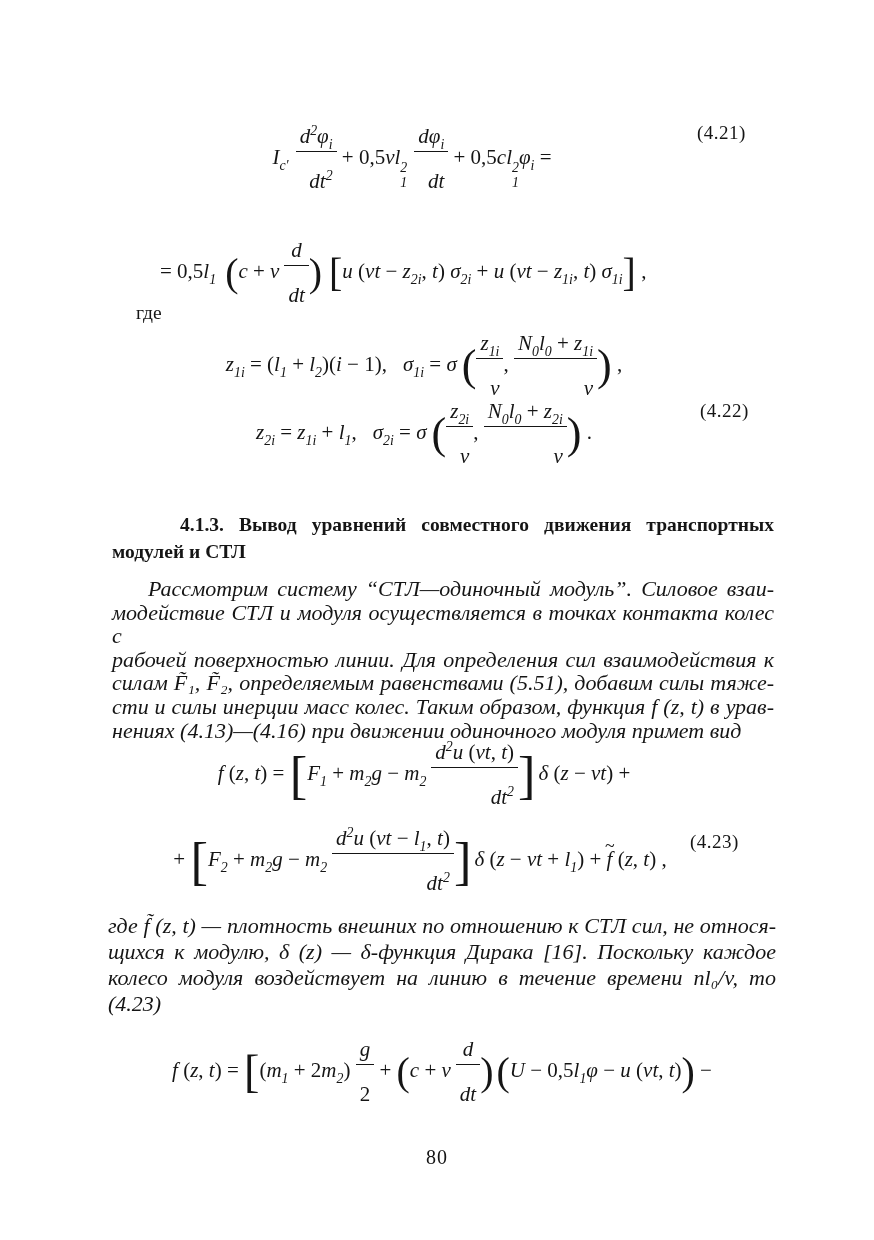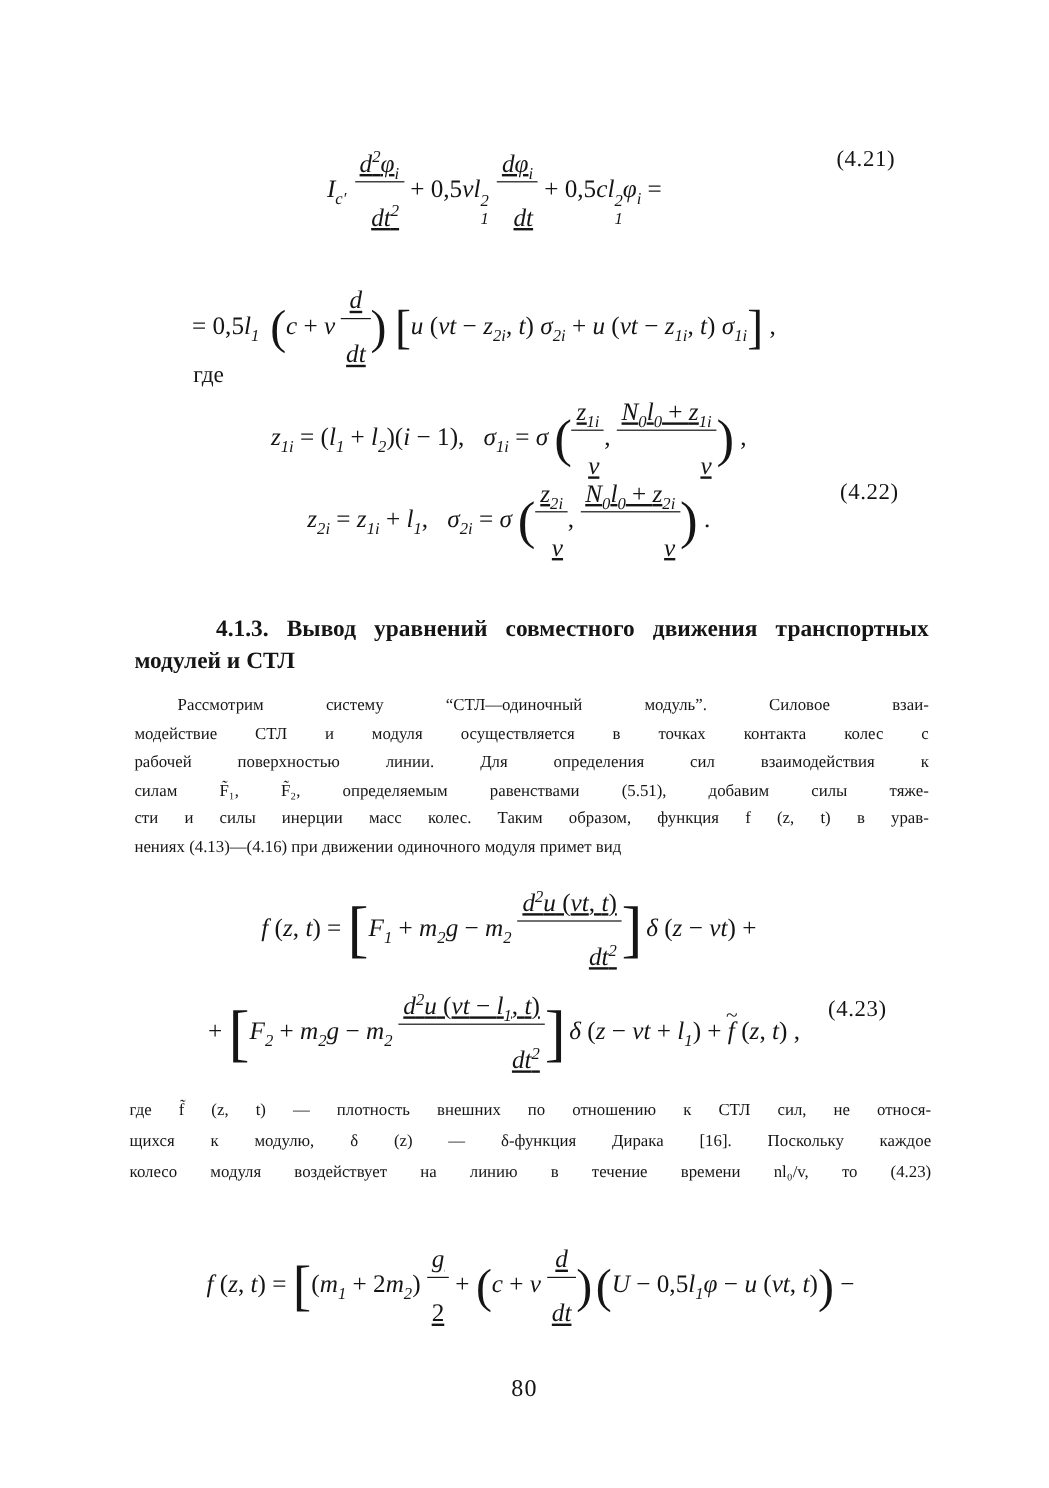--- a/index.html
+++ b/index.html
@@ -9,31 +9,31 @@
     overflow:hidden;
   }
   
   .eq{position:absolute;font-size:21px;white-space:pre;line-height:1.15;}
   .center{text-align:center;}
   .eqlabel{position:absolute;font-size:19px;letter-spacing:0.5px;}
   .mi{font-style:italic;}
   .mr{font-style:normal;}
   .eq sub{font-size:0.66em;vertical-align:-0.42em;line-height:0;}
   .eq sup{font-size:0.66em;vertical-align:0.55em;line-height:0;}
-  .frac{display:inline-block;vertical-align:middle;text-align:center;line-height:1.2;text-decoration:underline;}
+  .frac{display:inline-block;vertical-align:middle;text-align:center;line-height:1.2;}
   .num{display:block;padding:0 4px 2px;}
   .den{display:block;border-top:1.4px solid #151515;padding:17px 4px 0;text-align:right;}
   .big{display:inline-block;vertical-align:middle;line-height:0.9;font-style:normal;}
   .msubsup{display:inline-flex;flex-direction:column;align-items:flex-start;
            vertical-align:-0.6em;font-size:0.66em;line-height:1.05;font-style:italic;}
   .tld{display:inline-block;position:relative;}
   .tmark{position:absolute;top:-0.5em;left:55%;transform:translateX(-50%);
          font-size:0.85em;line-height:1;font-style:normal;}
   
-  .para{position:absolute;font-size:14px;line-height:23.6px;}
+  .para{position:absolute;font-size:22px;line-height:23.6px;font-style:italic;}
   .para .line{text-align:justify;text-align-last:justify;}
   .para .line.first{padding-left:36px;}
   .para .line.last{text-align-last:left;}
   .para .line.gap{margin-top:7px;}
   .heading{position:absolute;font-weight:bold;font-size:19.5px;line-height:27px;}
   .heading .line{text-align:justify;text-align-last:justify;}
   .heading .line.h1{padding-left:68px;}
   .heading .line.last{text-align-last:left;}
   .where{position:absolute;font-size:19.5px;}
   .pagenum{position:absolute;left:0;top:1146px;width:874px;text-align:center;
@@ -42,21 +42,21 @@
 </head>
 <body>
 
 <div class="page">
 
   <div class="eqlabel" style="left:697px;top:122px;">(4.21)</div>
   <div class="eq center" style="left:112px;top:124px;width:600px;"><span class="mi">I</span><sub class="mi">c′</sub><span style="display: inline-block; width: 7px;"></span><span class="frac"><span class="num"><span class="mi">d</span><sup class="mi">2</sup><span class="mi">φ</span><sub class="mi">i</sub></span><span class="den"><span class="mi">dt</span><sup class="mi">2</sup></span></span><span class="mr"> + 0,5</span><span class="mi">vl</span><span class="msubsup"><span>2</span><span>1</span></span><span style="display: inline-block; width: 7px;"></span><span class="frac"><span class="num"><span class="mi">dφ</span><sub class="mi">i</sub></span><span class="den"><span class="mi">dt</span></span></span><span class="mr"> + 0,5</span><span class="mi">cl</span><span class="msubsup"><span>2</span><span>1</span></span><span class="mi">φ</span><sub class="mi">i</sub><span class="mr"> =</span></div>
 
   <div class="eq" style="left:160px;top:238px;"><span class="mr">= 0,5</span><span class="mi">l</span><sub class="mi">1</sub><span style="display: inline-block; width: 9px;"></span><span class="big" style="font-size: 1.9em;">(</span><span class="mi">c</span><span class="mr"> + </span><span class="mi">v</span><span style="display: inline-block; width: 5px;"></span><span class="frac"><span class="num"><span class="mi">d</span></span><span class="den"><span class="mi">dt</span></span></span><span class="big" style="font-size: 1.9em;">)</span><span style="display: inline-block; width: 7px;"></span><span class="big" style="font-size: 1.9em;">[</span><span class="mi">u</span><span class="mr"> (</span><span class="mi">vt</span><span class="mr"> − </span><span class="mi">z</span><sub class="mi">2i</sub><span class="mr">, </span><span class="mi">t</span><span class="mr">) </span><span class="mi">σ</span><sub class="mi">2i</sub><span class="mr"> + </span><span class="mi">u</span><span class="mr"> (</span><span class="mi">vt</span><span class="mr"> − </span><span class="mi">z</span><sub class="mi">1i</sub><span class="mr">, </span><span class="mi">t</span><span class="mr">) </span><span class="mi">σ</span><sub class="mi">1i</sub><span class="big" style="font-size: 1.9em;">]</span><span class="mr"> ,</span></div>
 
-  <div class="where" style="left:136px;top:302px;margin-left:25px;">где</div>
+  <div class="where" style="left:136px;top:302px;">где</div>
 
   <div class="eq center" style="left:112px;top:331px;width:624px;"><span class="mi">z</span><sub class="mi">1i</sub><span class="mr"> = (</span><span class="mi">l</span><sub class="mi">1</sub><span class="mr"> + </span><span class="mi">l</span><sub class="mi">2</sub><span class="mr">)(</span><span class="mi">i</span><span class="mr"> − 1),</span><span style="display: inline-block; width: 16px;"></span><span class="mi">σ</span><sub class="mi">1i</sub><span class="mr"> = </span><span class="mi">σ</span><span style="display: inline-block; width: 5px;"></span><span class="big" style="font-size: 2.1em;">(</span><span class="frac"><span class="num"><span class="mi">z</span><sub class="mi">1i</sub></span><span class="den"><span class="mi">v</span></span></span><span class="mr">, </span><span class="frac"><span class="num"><span class="mi">N</span><sub class="mi">0</sub><span class="mi">l</span><sub class="mi">0</sub><span class="mr"> + </span><span class="mi">z</span><sub class="mi">1i</sub></span><span class="den"><span class="mi">v</span></span></span><span class="big" style="font-size: 2.1em;">)</span><span class="mr"> ,</span></div>
   <div class="eqlabel" style="left:700px;top:400px;">(4.22)</div>
   <div class="eq center" style="left:112px;top:399px;width:624px;"><span class="mi">z</span><sub class="mi">2i</sub><span class="mr"> = </span><span class="mi">z</span><sub class="mi">1i</sub><span class="mr"> + </span><span class="mi">l</span><sub class="mi">1</sub><span class="mr">,</span><span style="display: inline-block; width: 16px;"></span><span class="mi">σ</span><sub class="mi">2i</sub><span class="mr"> = </span><span class="mi">σ</span><span style="display: inline-block; width: 5px;"></span><span class="big" style="font-size: 2.1em;">(</span><span class="frac"><span class="num"><span class="mi">z</span><sub class="mi">2i</sub></span><span class="den"><span class="mi">v</span></span></span><span class="mr">, </span><span class="frac"><span class="num"><span class="mi">N</span><sub class="mi">0</sub><span class="mi">l</span><sub class="mi">0</sub><span class="mr"> + </span><span class="mi">z</span><sub class="mi">2i</sub></span><span class="den"><span class="mi">v</span></span></span><span class="big" style="font-size: 2.1em;">)</span><span class="mr"> .</span></div>
 
   <div class="heading" style="left:112px;top:511px;width:662px;">
     <div class="line h1">4.1.3. Вывод уравнений совместного движения транспортных</div>
     <div class="line last">модулей и СТЛ</div>
   </div>
 

